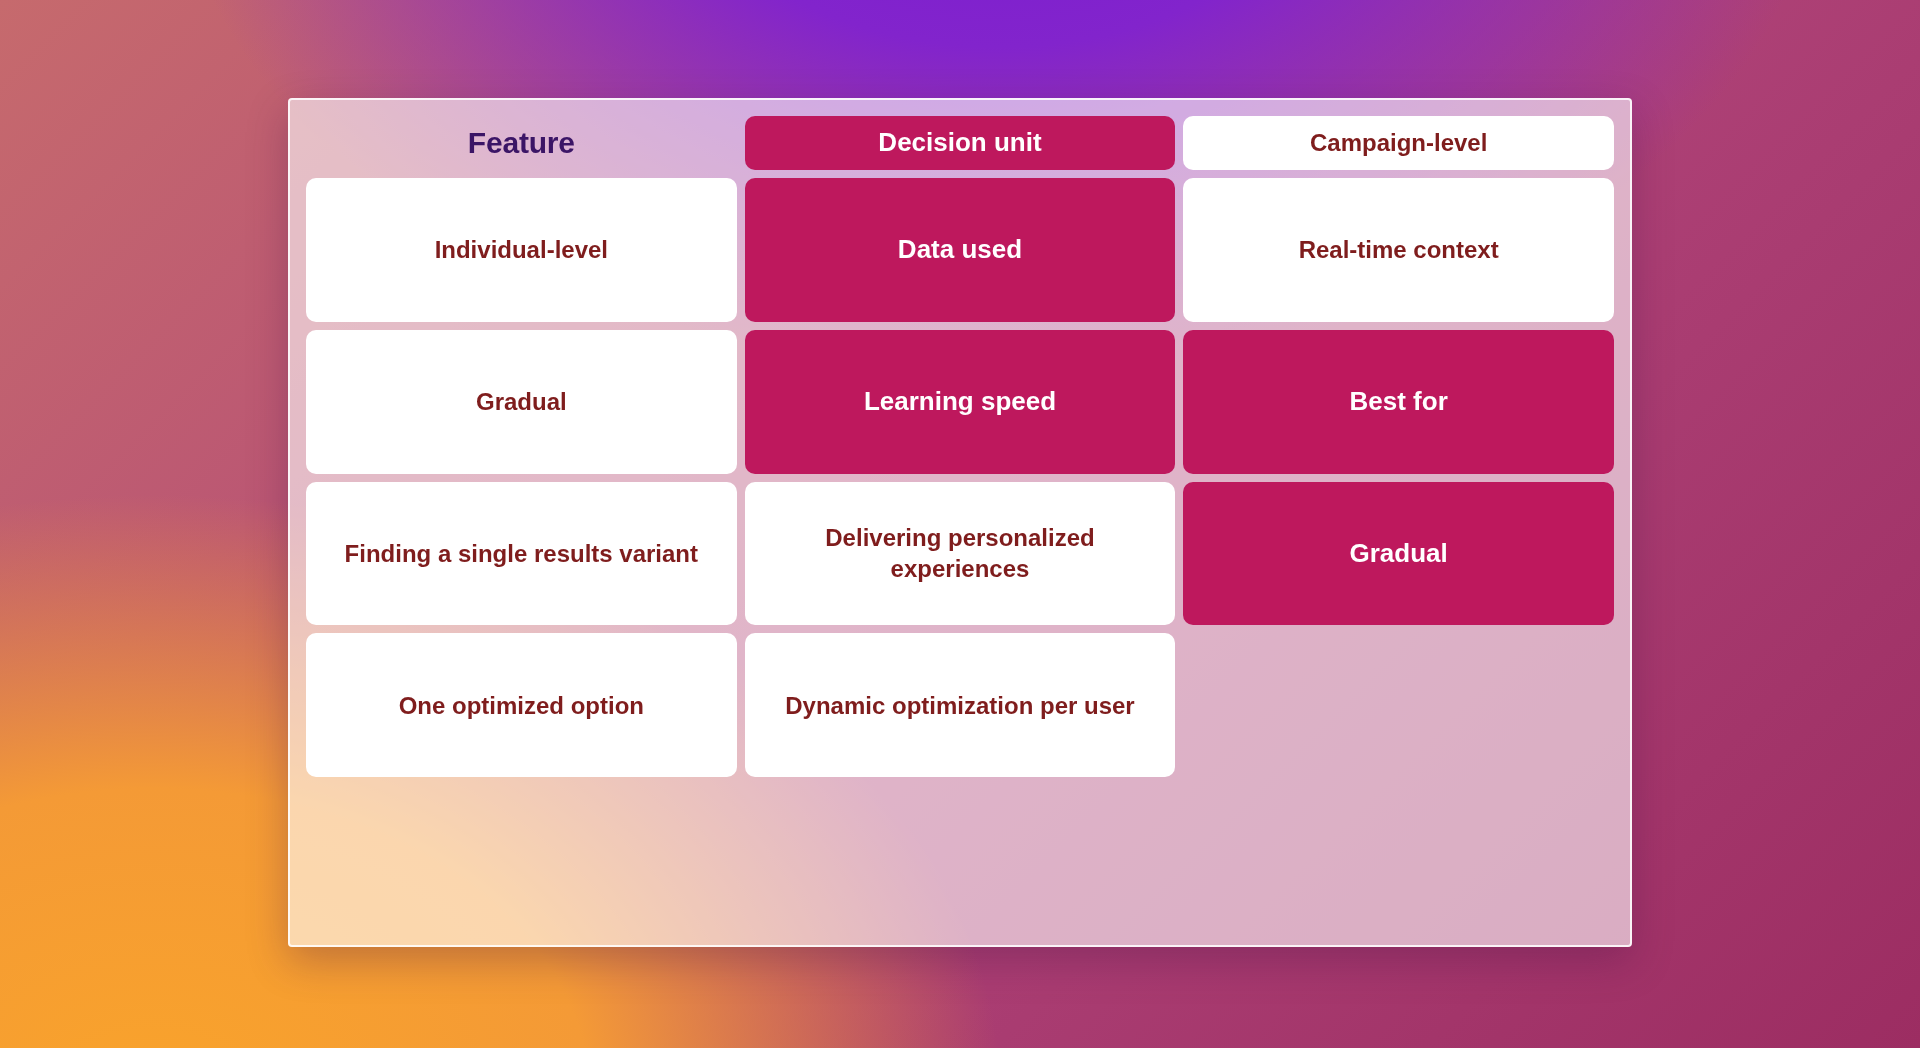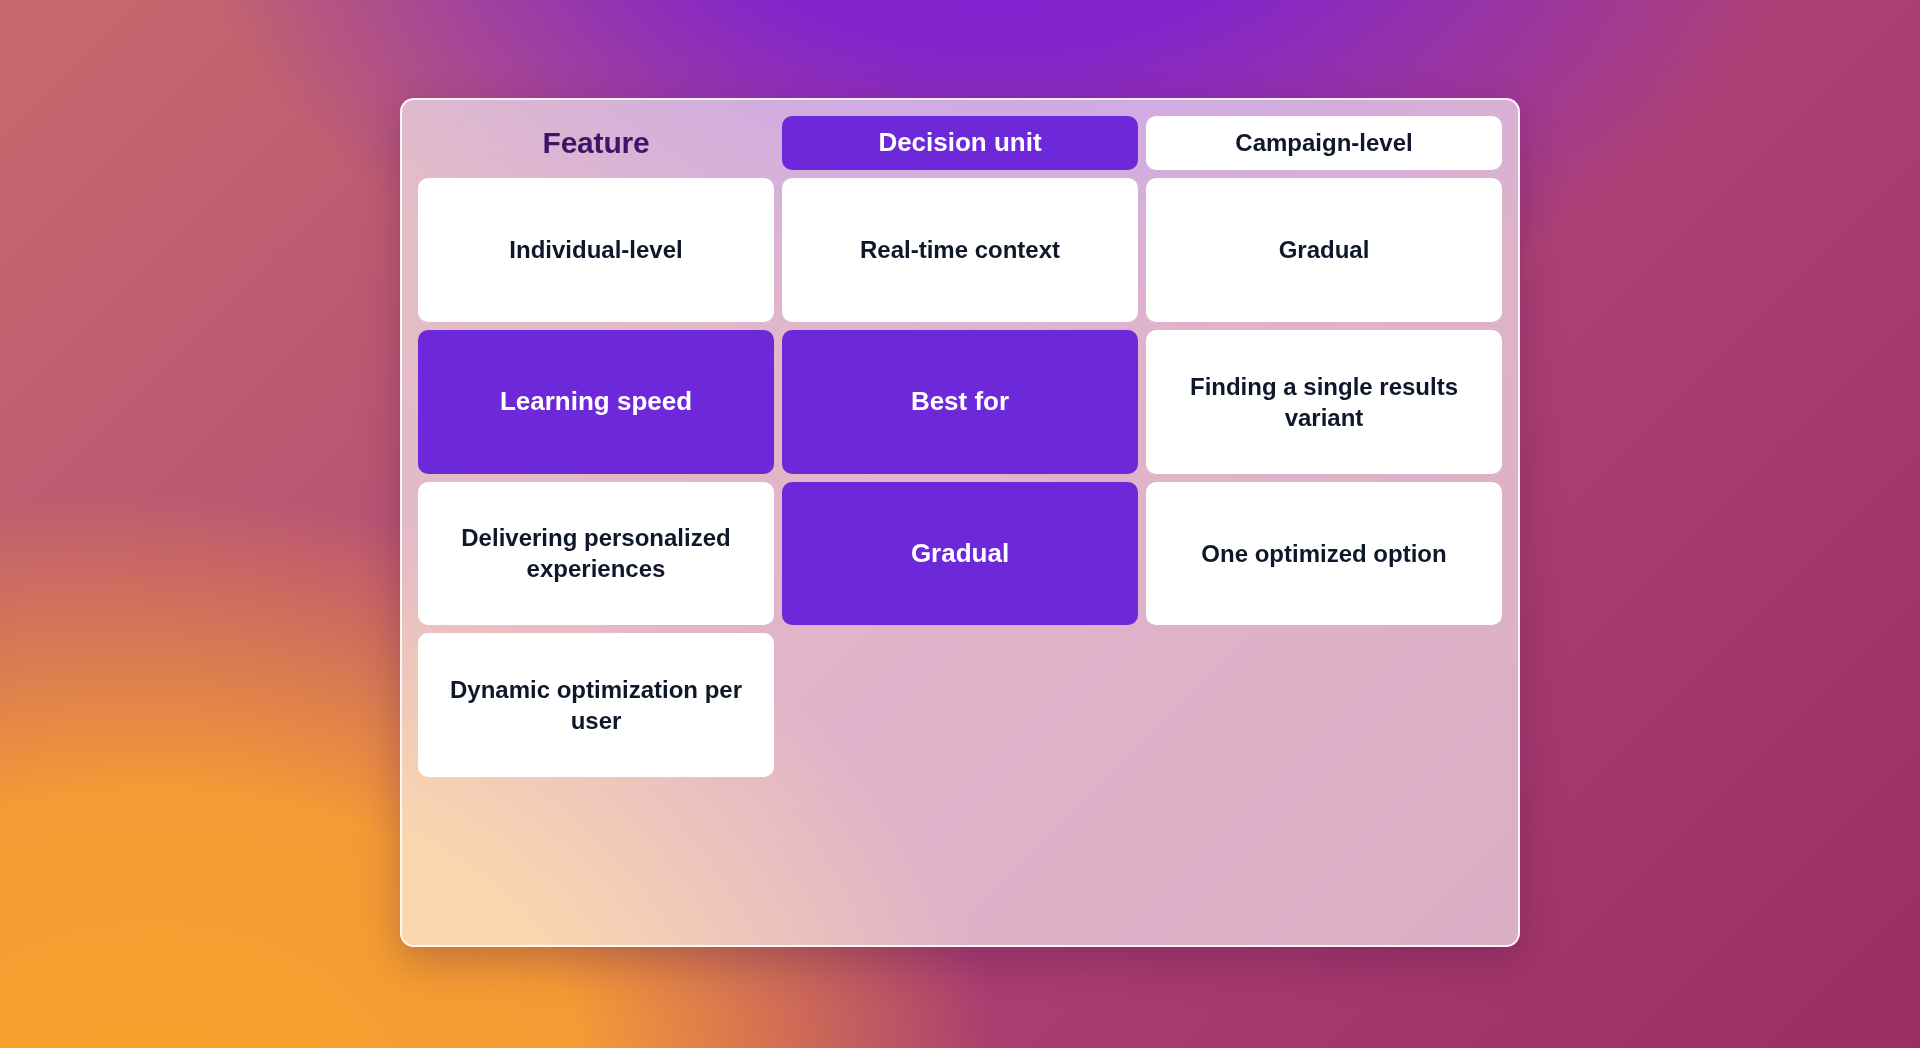--- a/index.html
+++ b/index.html
@@ -17,25 +17,25 @@
       radial-gradient(ellipse 65% 85% at 8% 105%, #f9a32b 0%, #f49a36 35%, rgba(244,153,55,0) 68%),
       radial-gradient(ellipse 55% 65% at 52% -15%, #7b1bd1 0%, #8224cc 30%, rgba(130,36,190,0) 78%),
       linear-gradient(135deg, #c66a6d 0%, #b04479 52%, #9c2d62 100%);
   }
 
   .card {
     position: absolute;
     left: 50%;
     transform: translateX(-50%);
     top: 98px;
-    width: 1120px;
+    width: 1344px;
     height: 849px;
     background: rgba(255, 255, 255, 0.60);
     border: 2px solid rgba(255, 255, 255, 0.85);
-    border-radius: 14px;
+    border-radius: 4px;
     box-shadow: 0 14px 40px rgba(70, 15, 70, 0.30);
     padding: 16px;
   }
 
   .grid {
     width: 100%;
     height: 100%;
     display: grid;
     grid-template-columns: repeat(3, 1fr);
     grid-template-rows: 54px repeat(5, 1fr);
@@ -56,45 +56,46 @@
     border-radius: 10px;
     display: flex;
     align-items: center;
     justify-content: center;
     text-align: center;
     padding: 10px 28px;
     line-height: 1.3;
   }
 
   .feature-cell {
-    background: #6d28d9;
+    background: #be185d;
     color: #ffffff;
     font-size: 26px;
     font-weight: 700;
   }
 
   .value-cell {
     background: #ffffff;
-    color: #0f172a;
+    color: #7f1d1d;
     font-size: 24px;
     font-weight: 700;
   }
 </style>
 </head>
 <body data-name="page-background">
 
 <div class="card" data-name="comparison-table-card">
   <div class="grid" data-name="comparison-table">
 
     <div class="header-cell" data-name="column-header-feature">Feature</div>
 
     <div class="cell feature-cell" data-name="feature-cell-decision-unit">Decision unit</div>
     <div class="cell value-cell" data-name="mab-cell-decision-unit">Campaign-level</div>
     <div class="cell value-cell" data-name="cb-cell-decision-unit">Individual-level</div>
 
+    <div class="cell feature-cell" data-name="feature-cell-data-used">Data used</div>
     <div class="cell value-cell" data-name="cb-cell-data-used">Real-time context</div>
 
     <div class="cell value-cell" data-name="mab-cell-learning-speed">Gradual</div>
     <div class="cell feature-cell" data-name="feature-cell-learning-speed">Learning speed</div>
 
     <div class="cell feature-cell" data-name="feature-cell-best-for">Best for</div>
     <div class="cell value-cell" data-name="mab-cell-best-for">Finding a single results variant</div>
     <div class="cell value-cell" data-name="cb-cell-best-for">Delivering personalized experiences</div>
 
     <div class="cell feature-cell" data-name="feature-cell-outcome">Gradual</div>

